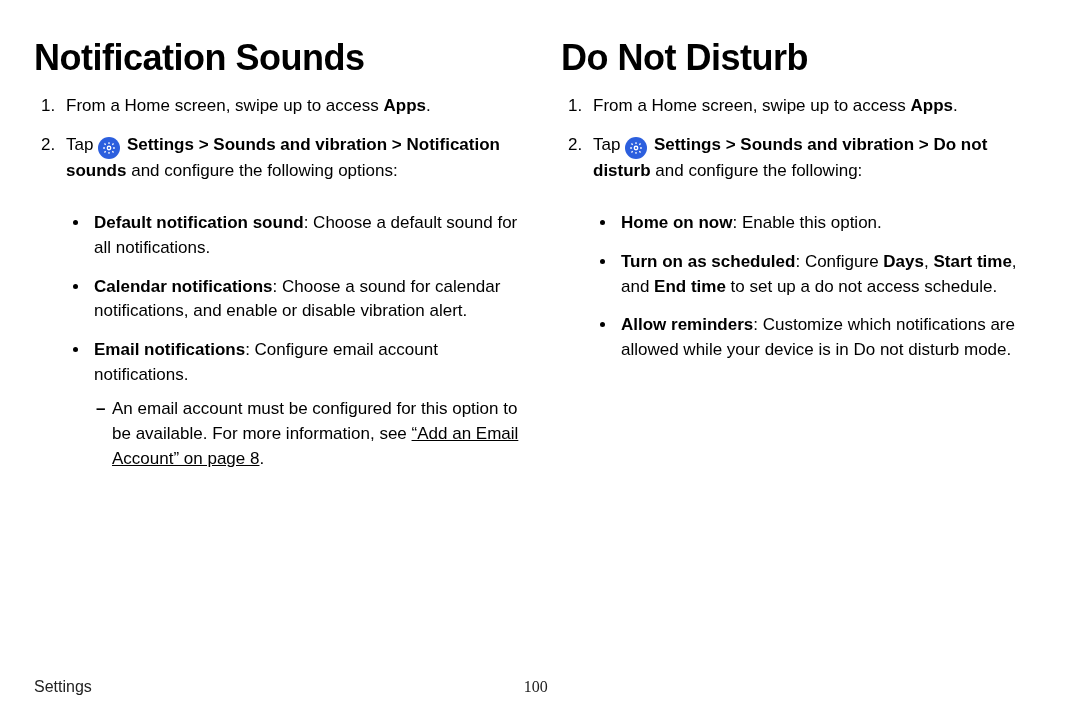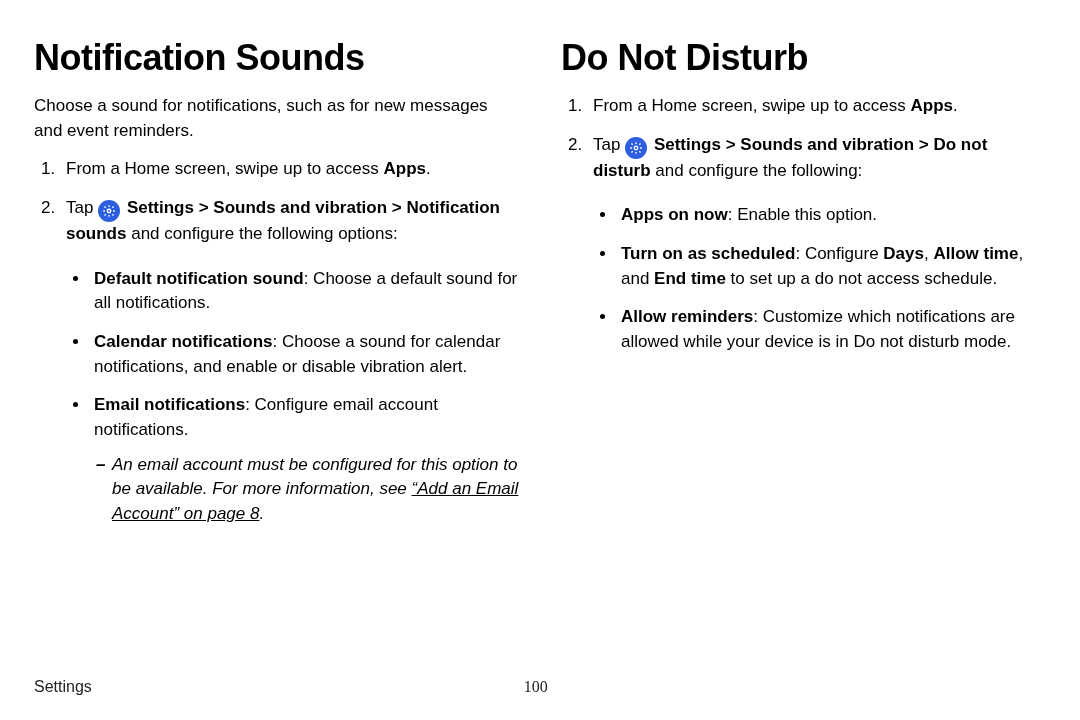--- a/index.html
+++ b/index.html
@@ -34,35 +34,34 @@
       list-style: decimal;
       padding-left: 26px;
     }
     ol.steps > li {
       margin-bottom: 14px;
       padding-left: 6px;
     }
     ul.bullets {
       list-style: disc;
       padding-left: 24px;
-      margin-top: 20px;
+      margin-top: 28px;
     }
     ul.bullets > li {
       margin-bottom: 14px;
       padding-left: 4px;
     }
     ul.sub {
       list-style: none;
       padding-left: 18px;
       margin-top: 10px;
     }
     ul.sub > li {
       margin-bottom: 0;
       position: relative;
-      font-style: italic;
     }
     ul.sub > li::before {
       content: "–";
       position: absolute;
       left: -16px;
       font-weight: 700;
     }
     .b { font-weight: 700; }
     .gear-icon {
       display: inline-flex;
@@ -93,21 +92,20 @@
     .footer .pg { margin-left: 432px; font-family: Liberation Serif, serif; }
     .chev { font-weight: 700; }
   </style>
 </head>
 <body>
 
 <div class="columns">
 
   <div class="col">
     <h1>Notification Sounds</h1>
-    <p class="intro">Choose a sound for notifications, such as for new messages and event reminders.</p>
     <ol class="steps">
       <li>
         <span>From a Home screen, swipe up to access </span><span class="b">Apps</span><span>.</span>
       </li>
       <li>
         <span>Tap </span><span class="gear-icon">
             <svg viewBox="0 0 24 24" fill="none" stroke="currentColor" stroke-width="2.2">
               <circle cx="12" cy="12" r="3"></circle>
               <path d="M12 2v3M12 19v3M4.2 4.2l2.1 2.1M17.7 17.7l2.1 2.1M2 12h3M19 12h3M4.2 19.8l2.1-2.1M17.7 6.3l2.1-2.1"></path>
             </svg>
@@ -142,24 +140,24 @@
       <li>
         <span>Tap </span><span class="gear-icon">
             <svg viewBox="0 0 24 24" fill="none" stroke="currentColor" stroke-width="2.2">
               <circle cx="12" cy="12" r="3"></circle>
               <path d="M12 2v3M12 19v3M4.2 4.2l2.1 2.1M17.7 17.7l2.1 2.1M2 12h3M19 12h3M4.2 19.8l2.1-2.1M17.7 6.3l2.1-2.1"></path>
             </svg>
           </span>
         <span class="b">Settings</span><span class="chev"> &gt; </span><span class="b">Sounds and vibration</span><span class="chev"> &gt; </span><span class="b">Do not disturb</span><span> and configure the following:</span>
         <ul class="bullets">
           <li>
-            <span class="b">Apps on now</span><span>: Enable this option.</span>
+            <span class="b">Home on now</span><span>: Enable this option.</span>
           </li>
           <li>
-            <span class="b">Turn on as scheduled</span><span>: Configure </span><span class="b">Days</span><span>, </span><span class="b">Allow time</span><span>, and </span><span class="b">End time</span><span> to set up a do not access schedule.</span>
+            <span class="b">Turn on as scheduled</span><span>: Configure </span><span class="b">Days</span><span>, </span><span class="b">Start time</span><span>, and </span><span class="b">End time</span><span> to set up a do not access schedule.</span>
           </li>
           <li>
             <span class="b">Allow reminders</span><span>: Customize which notifications are allowed while your device is in Do not disturb mode.</span>
           </li>
         </ul>
       </li>
     </ol>
   </div>
 
 </div>

